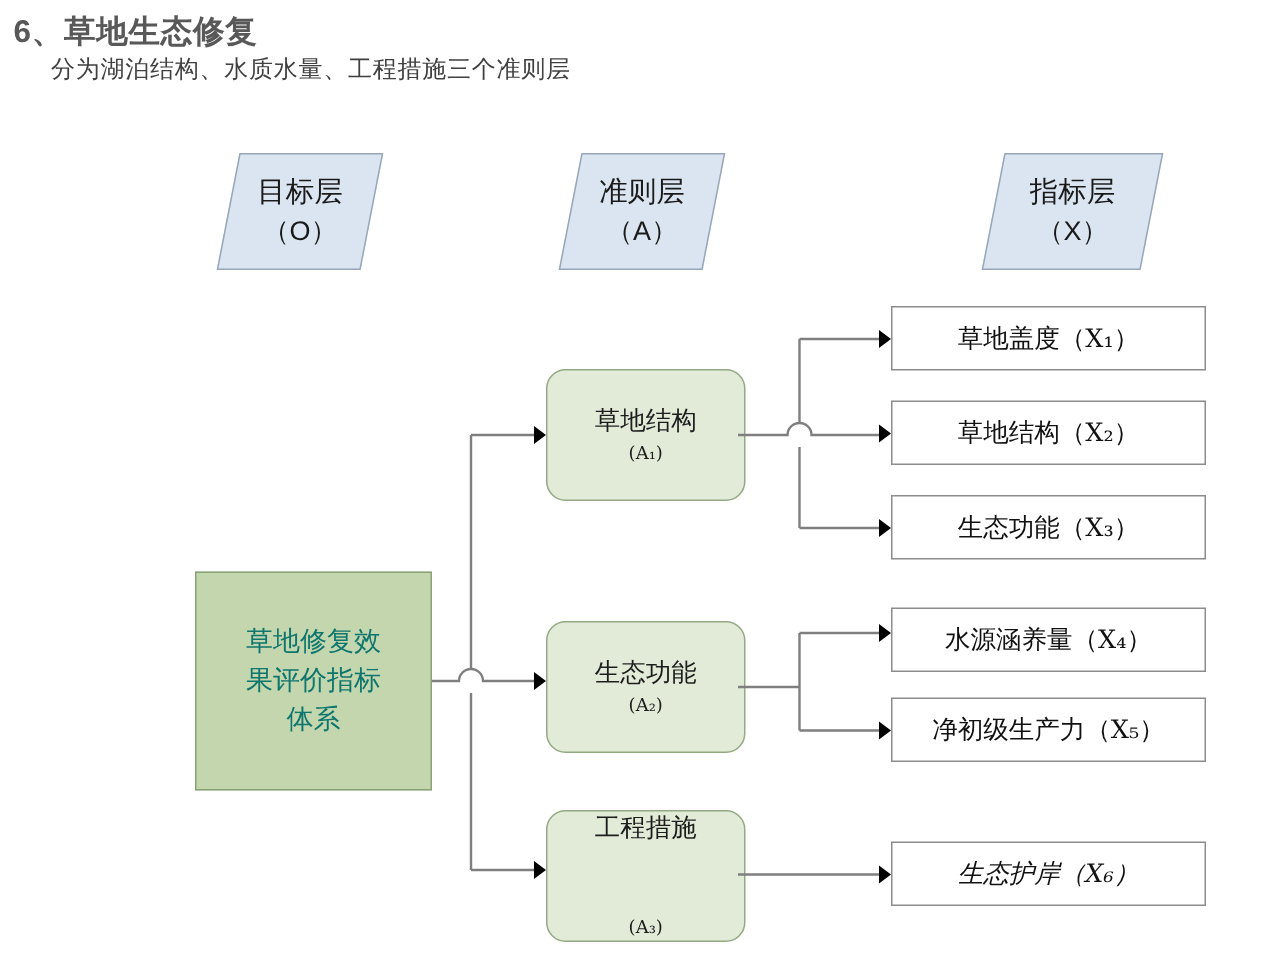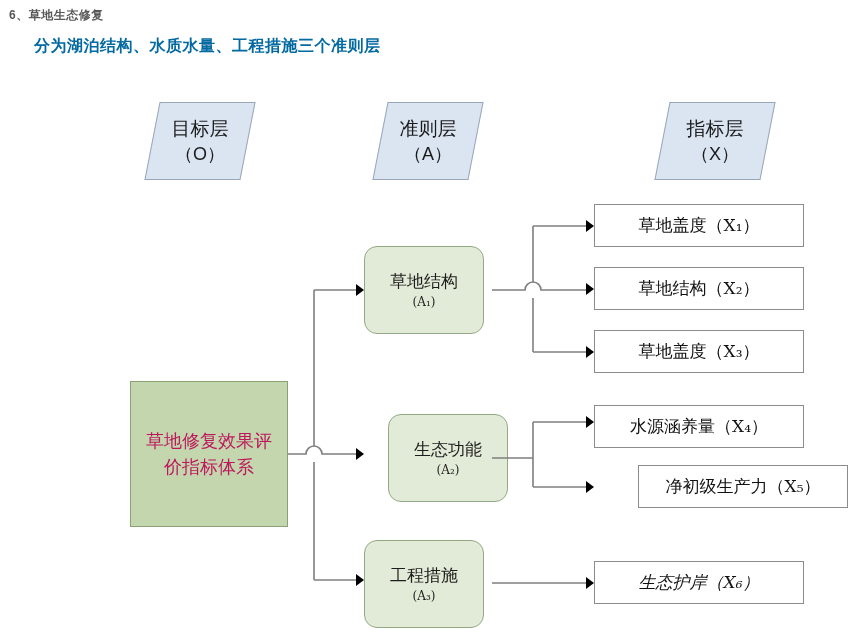--- a/index.html
+++ b/index.html
@@ -20,33 +20,33 @@
   #heading {
     position: absolute;
     left: 0;
     top: 0;
     width: 850px;
   }
   .head-line-1 {
     position: absolute;
     left: 9px;
     top: 7px;
-    font-size: 12px;
+    font-size: 21px;
     font-weight: bold;
     color: #585858;
     letter-spacing: 0.5px;
     white-space: nowrap;
   }
   .head-line-2 {
     position: absolute;
     left: 34px;
     top: 36px;
     font-size: 16px;
-    font-weight: bold;
-    color: #0369a1;
+    font-weight: normal;
+    color: #404040;
     letter-spacing: 0.5px;
     white-space: nowrap;
   }
 
   
   .banner {
     position: absolute;
     background: #dbe5f1;
     border: 1px solid #97a6b8;
     transform: skewX(-11deg);
@@ -80,47 +80,47 @@
     height: 146px;
     background: #c3d6ae;
     border: 1px solid #8aa376;
     box-sizing: border-box;
     display: flex;
     align-items: center;
     justify-content: center;
     text-align: center;
     font-family: "DejaVu Serif", "Liberation Serif", serif;
     font-size: 18px;
-    color: #be185d;
+    color: #0f766e;
     line-height: 1.45;
-    padding: 0 10px;
+    padding: 0 28px;
   }
 
   
   .crit-box {
     position: absolute;
-    width: 120px;
+    width: 133px;
     height: 88px;
     background: #e2ebd7;
     border: 1px solid #93a984;
     border-radius: 13px;
     box-sizing: border-box;
     display: flex;
     flex-direction: column;
     align-items: center;
     justify-content: center;
     font-family: "DejaVu Serif", "Liberation Serif", serif;
     font-size: 17px;
     color: #1d1d1d;
     line-height: 1.4;
   }
   .crit-box .code { font-size: 12px; }
   #crit-a1 { left: 364px; top: 246px; }
-  #crit-a2 { left: 364px; top: 414px; margin-left: 24px; }
-  #crit-a3 { left: 364px; top: 540px; }
+  #crit-a2 { left: 364px; top: 414px; }
+  #crit-a3 { left: 364px; top: 540px; justify-content: space-between; }
 
   
   .ind-box {
     position: absolute;
     left: 594px;
     width: 210px;
     height: 43px;
     background: #ffffff;
     border: 1px solid #8c8c8c;
     box-sizing: border-box;
@@ -129,21 +129,21 @@
     justify-content: center;
     font-family: "DejaVu Serif", "Liberation Serif", serif;
     font-size: 17px;
     color: #111111;
     white-space: nowrap;
   }
   #ind-x1 { top: 204px; }
   #ind-x2 { top: 267px; }
   #ind-x3 { top: 330px; }
   #ind-x4 { top: 405px; }
-  #ind-x5 { top: 465px; margin-left: 44px; }
+  #ind-x5 { top: 465px; }
   #ind-x6 { top: 561px; font-style: italic; }
 
   
   #connectors {
     position: absolute;
     left: 0;
     top: 0;
     width: 850px;
     height: 644px;
     pointer-events: none;
@@ -194,21 +194,21 @@
   <span>生态功能</span>
   <span class="code">(A₂)</span>
 </div>
 <div class="crit-box" id="crit-a3">
   <span>工程措施</span>
   <span class="code">(A₃)</span>
 </div>
 
 <div class="ind-box" id="ind-x1">草地盖度（X₁）</div>
 <div class="ind-box" id="ind-x2">草地结构（X₂）</div>
-<div class="ind-box" id="ind-x3">草地盖度（X₃）</div>
+<div class="ind-box" id="ind-x3">生态功能（X₃）</div>
 <div class="ind-box" id="ind-x4">水源涵养量（X₄）</div>
 <div class="ind-box" id="ind-x5">净初级生产力（X₅）</div>
 <div class="ind-box" id="ind-x6">生态护岸（X₆）</div>
 
 <svg id="connectors" viewBox="0 0 850 644">
 
   <path class="conn" d="M288,454 L306,454 A8,8 0 0 1 322,454 L356,454"></path>
 
   <path class="conn" d="M314,290 L314,446 M314,462 L314,580"></path>
 

